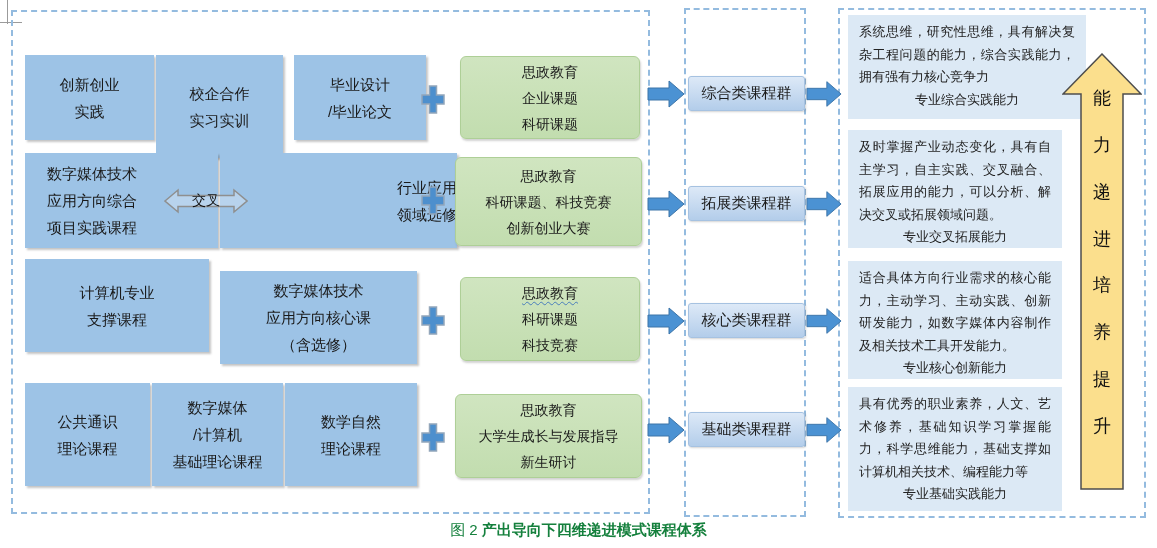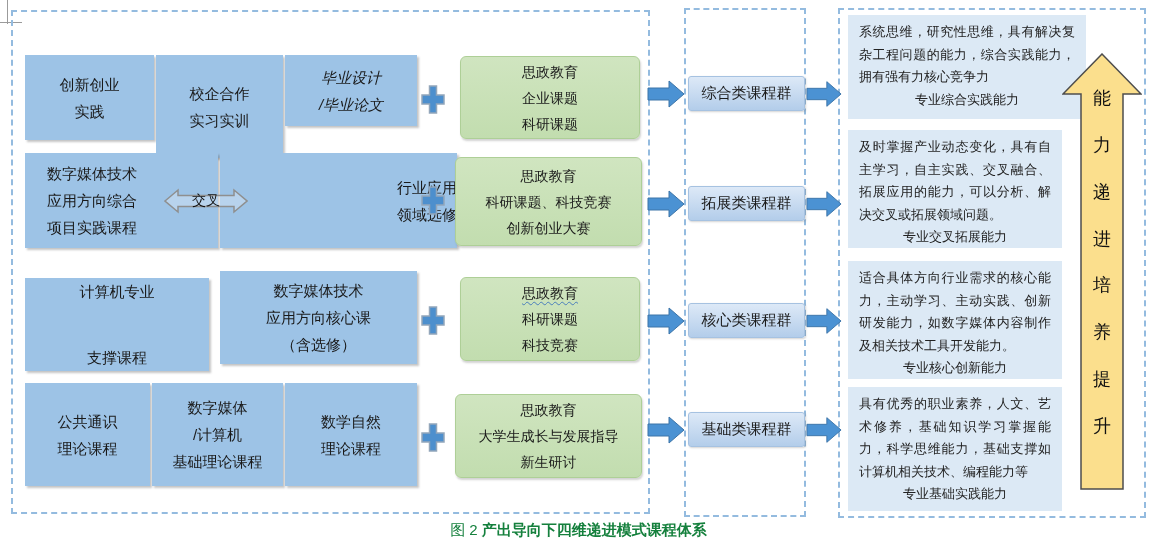--- a/index.html
+++ b/index.html
@@ -60,21 +60,21 @@
   <div class="panel" style="left:838px;top:8px;width:308px;height:510px;"></div>
 
   <div class="course-box" style="left:25px;top:55px;width:129px;height:85px;">
     <div>创新创业</div>
     <div>实践</div>
   </div>
   <div class="course-box" style="left:156px;top:55px;width:127px;height:103px;">
     <div>校企合作</div>
     <div>实习实训</div>
   </div>
-  <div class="course-box" style="left:285px;top:55px;width:132px;height:71px;font-style:italic;">
+  <div class="course-box" style="left:294px;top:55px;width:132px;height:85px;">
     <div>毕业设计</div>
     <div>/毕业论文</div>
   </div>
   <svg class="icon" style="left:421px;top:85px;" width="24" height="29" viewBox="0 0 24 29">
     <polygon points="8.5,1 15.5,1 15.5,10 23,10 23,19 15.5,19 15.5,28 8.5,28 8.5,19 1,19 1,10 8.5,10" fill="#4d8fcd" stroke="#93a6ba" stroke-width="1.5"></polygon>
   </svg>
   <div class="supp-box" style="left:460px;top:56px;width:180px;height:83px;">
     <div>思政教育</div>
     <div>企业课题</div>
     <div>科研课题</div>
@@ -123,21 +123,21 @@
     <span>拓展类课程群</span>
   </div>
   <svg class="icon" style="left:806px;top:190px;" width="36" height="28" viewBox="0 0 38 28">
     <polygon points="1,8 22,8 22,1 37,14 22,27 22,20 1,20" fill="#4b92d3" stroke="#3c74a8"></polygon>
   </svg>
   <div class="ability-box" style="left:848px;top:130px;width:214px;height:118px;">
     <div class="ability-body">及时掌握产业动态变化，具有自主学习，自主实践、交叉融合、拓展应用的能力，可以分析、解决交叉或拓展领域问题。</div>
     <div class="ability-tag">专业交叉拓展能力</div>
   </div>
 
-  <div class="course-box" style="left:25px;top:278px;width:184px;height:93px;justify-content:space-between;">
+  <div class="course-box" style="left:25px;top:259px;width:184px;height:93px;">
     <div>计算机专业</div>
     <div>支撑课程</div>
   </div>
   <div class="course-box" style="left:220px;top:271px;width:197px;height:93px;">
     <div>数字媒体技术</div>
     <div>应用方向核心课</div>
     <div>（含选修）</div>
   </div>
   <svg class="icon" style="left:421px;top:306px;" width="24" height="29" viewBox="0 0 24 29">
     <polygon points="8.5,1 15.5,1 15.5,10 23,10 23,19 15.5,19 15.5,28 8.5,28 8.5,19 1,19 1,10 8.5,10" fill="#4d8fcd" stroke="#93a6ba" stroke-width="1.5"></polygon>

